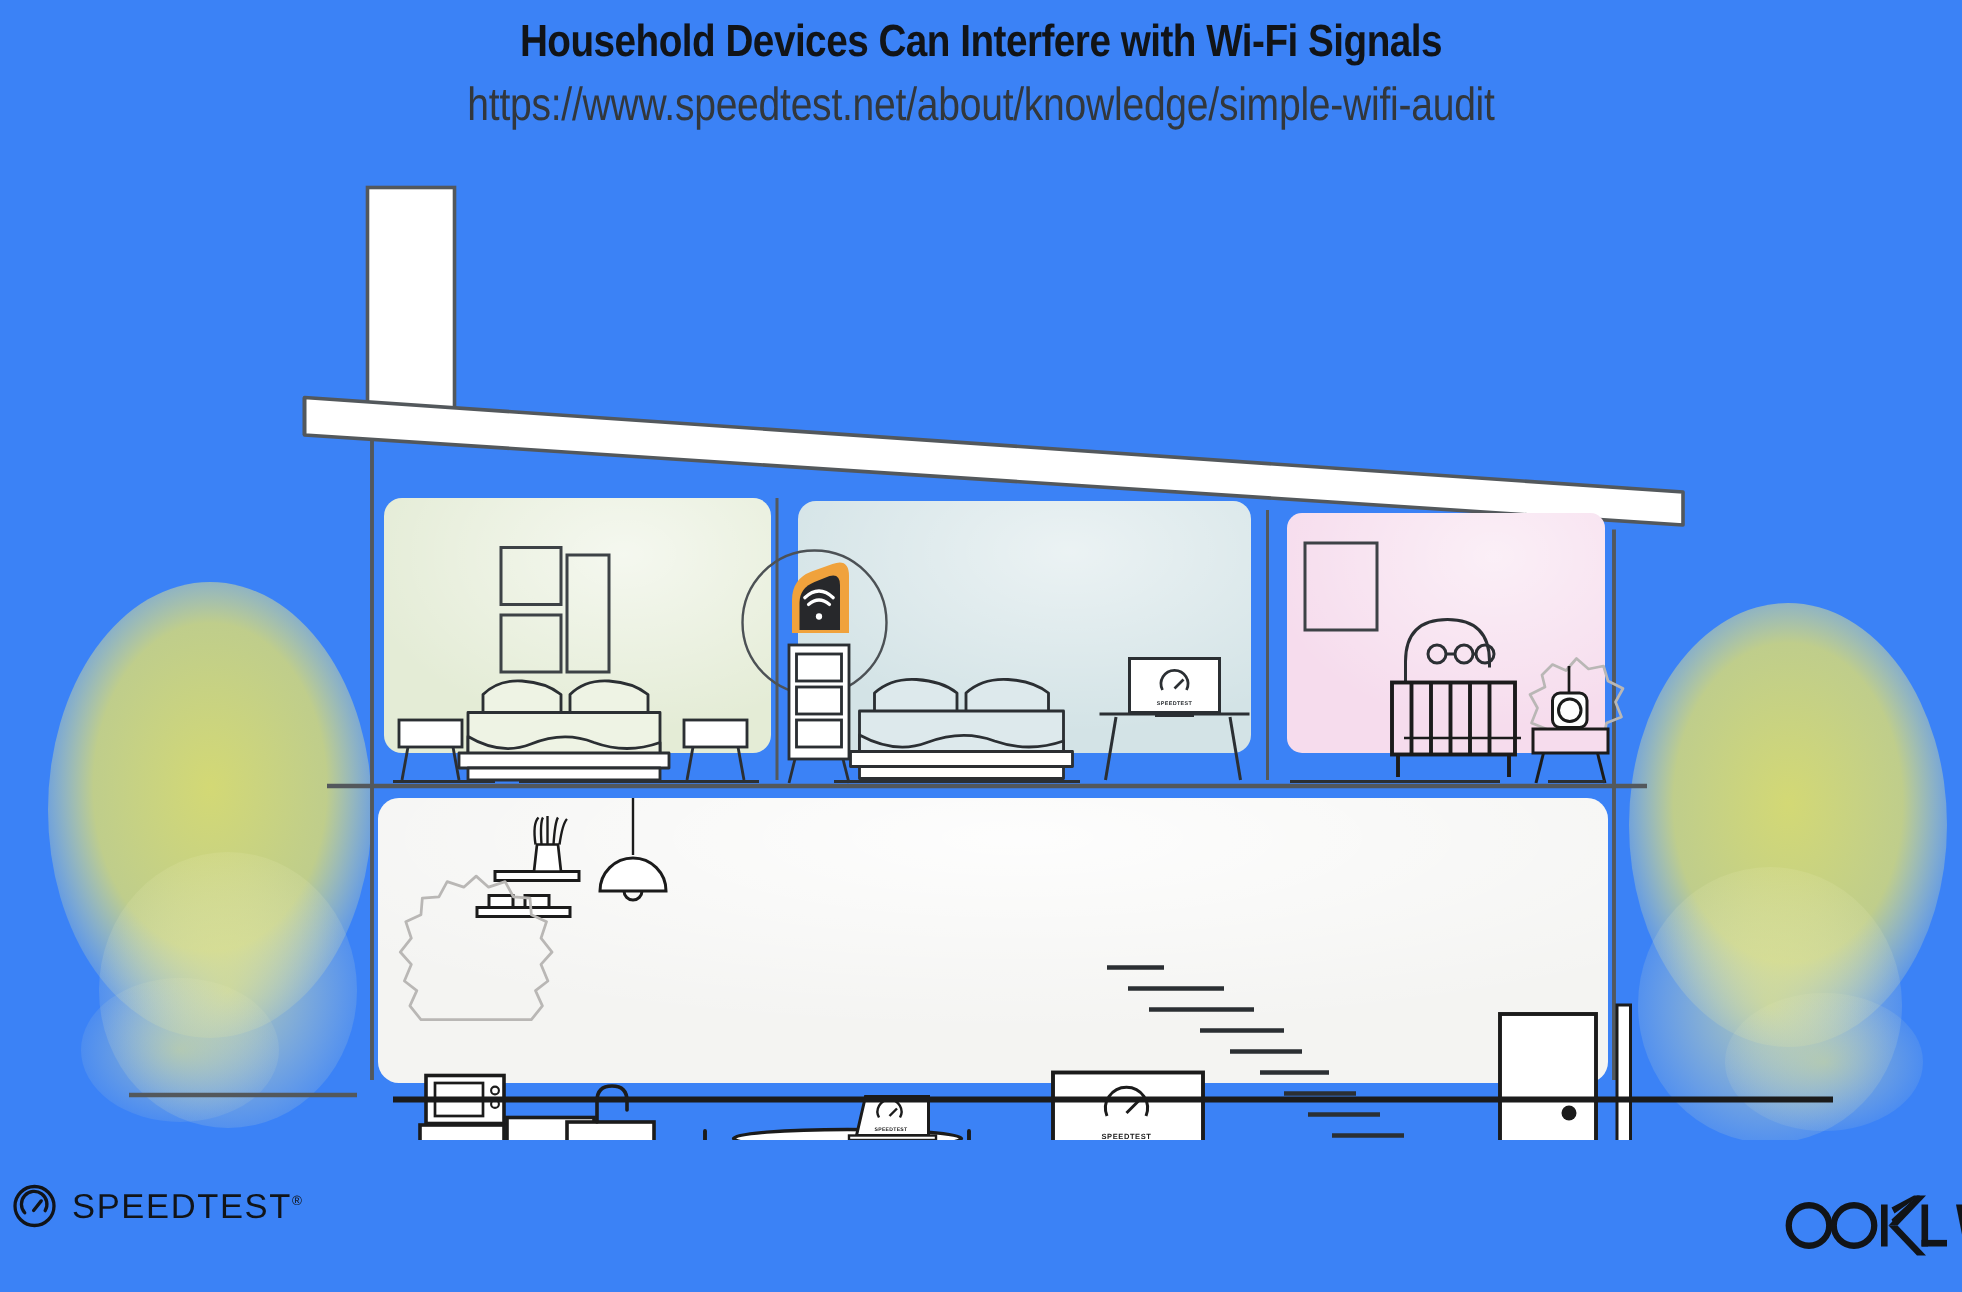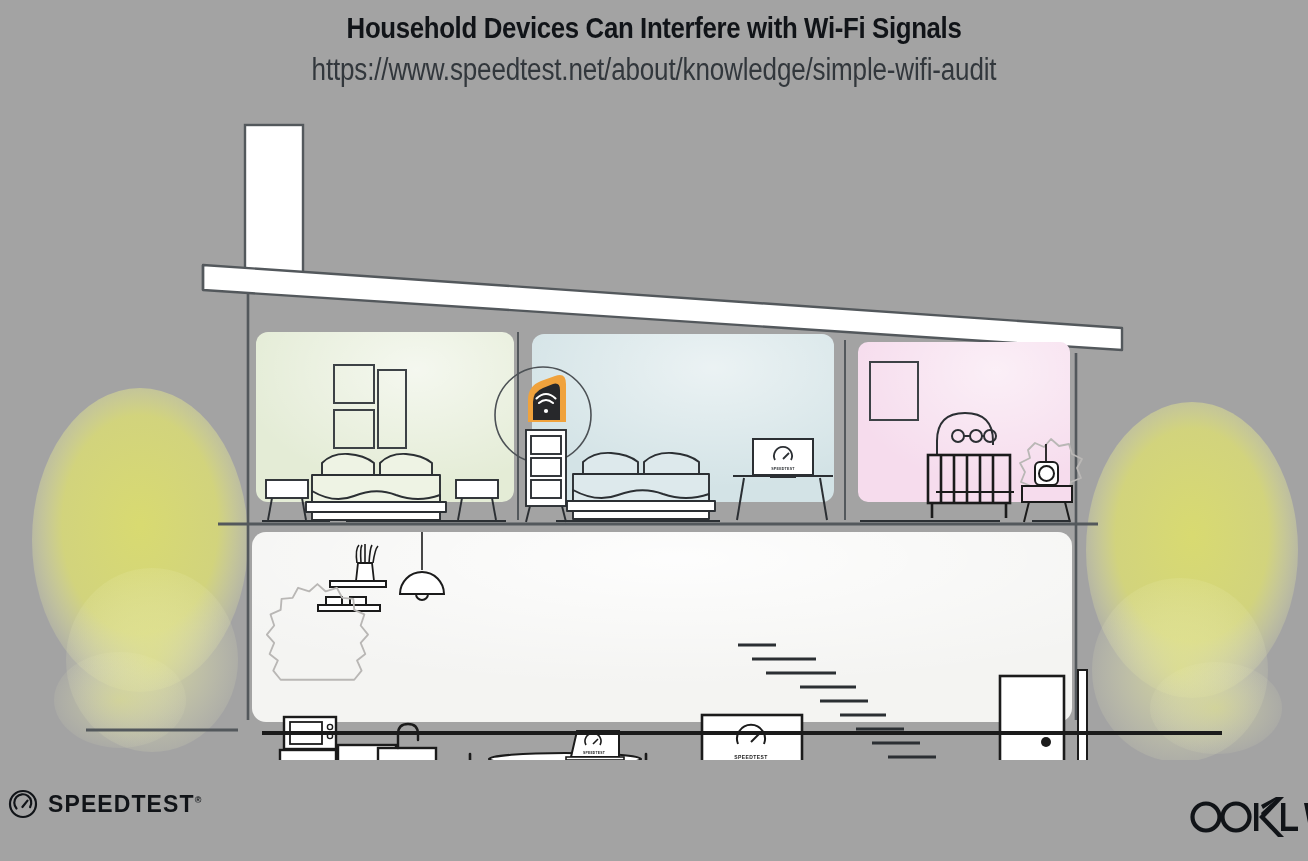--- a/index.html
+++ b/index.html
@@ -1,17 +1,17 @@
 <!DOCTYPE html>
 <html><head>
 <meta charset="utf-8">
 <style>
   html,body{margin:0;padding:0;background:#ffffff;}
   body{width:1308px;height:861px;font-family:"Liberation Sans",sans-serif;overflow:hidden;}
-  #stage{position:relative;width:1308px;height:861px;background:#a3a3a3;}
+  #stage{position:relative;width:1308px;height:861px;background:#3b82f6;}
 
   
   .hdr{position:absolute;left:0;top:0;width:1308px;text-align:center;}
   .hdr-title{
     font-family:"Liberation Sans",sans-serif;
     font-weight:700;font-size:30px;letter-spacing:-0.4px;
     color:#111418;margin:0;padding-top:10px;line-height:1.18;
     transform:scaleX(0.86);transform-origin:center top;
   }
   .hdr-url{
@@ -21,21 +21,21 @@
     transform:scaleX(0.84);transform-origin:center top;
   }
 
   
   svg.art{position:absolute;left:0;top:100px;width:1308px;height:660px;display:block;}
 
   
   .footer{position:absolute;left:0;bottom:0;width:1308px;height:90px;}
   .brand-speedtest{position:absolute;left:8px;top:18px;display:flex;align-items:center;gap:10px;}
   .brand-speedtest .wordmark{
-    font-family:"Liberation Sans",sans-serif;font-weight:700;font-size:23px;
+    font-family:"Liberation Sans",sans-serif;font-weight:400;font-size:23px;
     letter-spacing:1.1px;color:#111418;position:relative;
   }
   .brand-speedtest .reg{font-size:9px;vertical-align:super;letter-spacing:0;}
   .brand-ookla{position:absolute;right:-6px;top:22px;}
 </style>
 </head>
 <body>
 
 <div id="stage">
 

